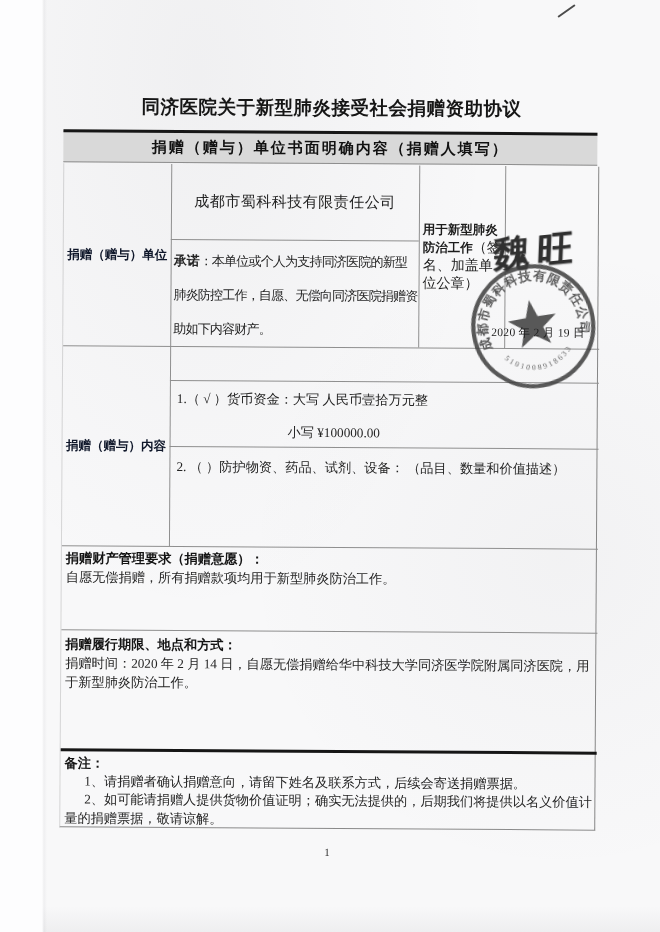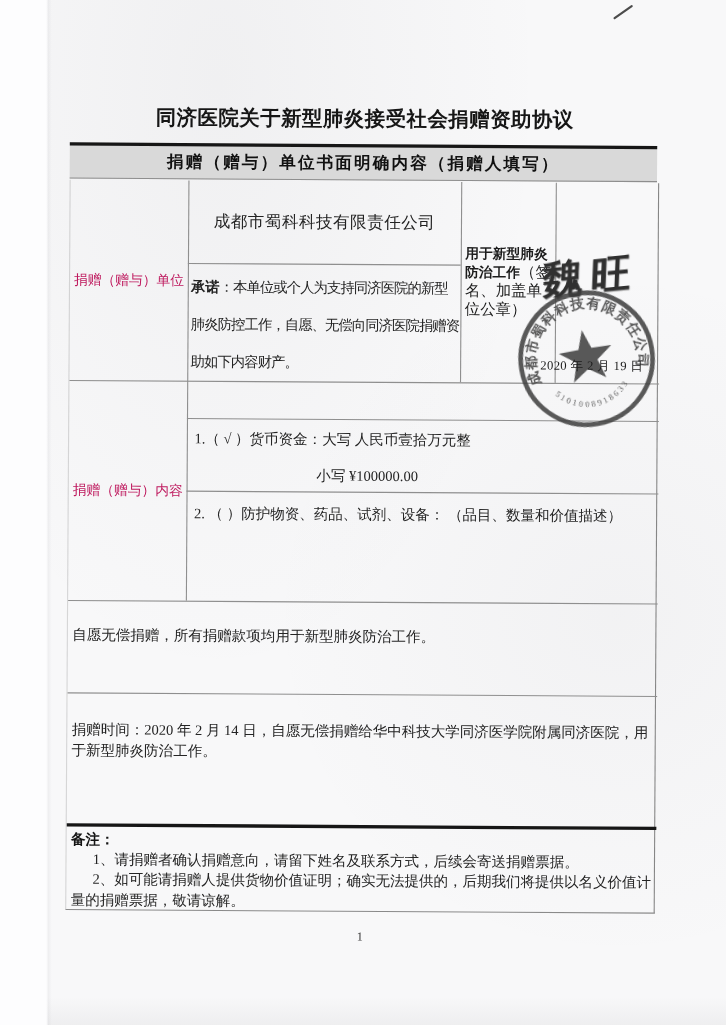--- a/index.html
+++ b/index.html
@@ -43,21 +43,21 @@
     border-right:1px solid #868686;
     border-left:1px solid rgba(110,110,110,0.25);
     border-bottom:1px solid #8a8a8a;
     box-sizing:border-box;
   }
   .hline{position:absolute;height:1px;background:#8f8f8f;}
   .vline{position:absolute;width:1px;background:#8f8f8f;}
   .hline.thick{height:3px;background:#161616;}
   .cell{position:absolute;box-sizing:border-box;}
   .center-flex{display:flex;align-items:center;justify-content:center;}
-  .rowlabel{font-weight:400;font-size:12.5px;color:#be185d;white-space:nowrap;}
+  .rowlabel{font-weight:700;font-size:12.5px;color:#0f172a;white-space:nowrap;}
   .company{font-size:15px;letter-spacing:0.5px;color:#222;}
   .pledge{font-size:13px;letter-spacing:-0.8px;line-height:34px;color:#242424;}
   .pledge b{letter-spacing:0;text-align:center;}
   .replabel{font-size:12.5px;font-weight:700;line-height:17px;color:#1c1c1c;padding:2px 3px;}
   .replabel .small{font-size:14px;font-weight:400;}
   .body-text{font-size:13.2px;color:#242424;line-height:18.5px;}
   .bold-head{font-weight:700;color:#141414;}
   .signature{
     position:absolute;left:492px;top:224px;width:120px;
     font-size:37px;font-weight:600;letter-spacing:7px;color:#303030;
@@ -128,22 +128,24 @@
       </div>
     </div>
 
     <div class="cell center-flex" style="left:0;top:182px;width:107px;height:200px;">
       <span class="rowlabel">捐赠（赠与）内容</span>
     </div>
     <div class="cell body-text item-line" style="left:114px;top:226px;">1.（ √ ）货币资金：大写 人民币壹拾万元整</div>
     <div class="cell body-text item-line" style="left:225px;top:259px;">小写 ¥100000.00</div>
     <div class="cell body-text item-line" style="left:114px;top:294px;">2. （ ）防护物资、药品、试剂、设备： （品目、数量和价值描述）</div>
 
+    <div class="cell body-text bold-head" style="left:4px;top:386px;">捐赠财产管理要求（捐赠意愿）：</div>
     <div class="cell body-text" style="left:4px;top:405px;width:528px;">自愿无偿捐赠，所有捐赠款项均用于新型肺炎防治工作。</div>
 
+    <div class="cell body-text bold-head" style="left:4px;top:472px;">捐赠履行期限、地点和方式：</div>
     <div class="cell body-text" style="left:4px;top:491px;width:529px;">捐赠时间：2020 年 2 月 14 日，自愿无偿捐赠给华中科技大学同济医学院附属同济医院，用于新型肺炎防治工作。</div>
 
     <div class="cell body-text bold-head" style="left:4px;top:591px;text-align:center;">备注：</div>
     <div class="cell body-text" style="left:4px;top:609px;width:529px;text-indent:1.5em;">1、请捐赠者确认捐赠意向，请留下姓名及联系方式，后续会寄送捐赠票据。</div>
     <div class="cell body-text" style="left:4px;top:627px;width:530px;text-indent:1.5em;">2、如可能请捐赠人提供货物价值证明；确实无法提供的，后期我们将提供以名义价值计量的捐赠票据，敬请谅解。</div>
   </div>
 
   <div class="signature">魏旺</div>
 
   <svg class="stamp" viewBox="0 0 130 130">

